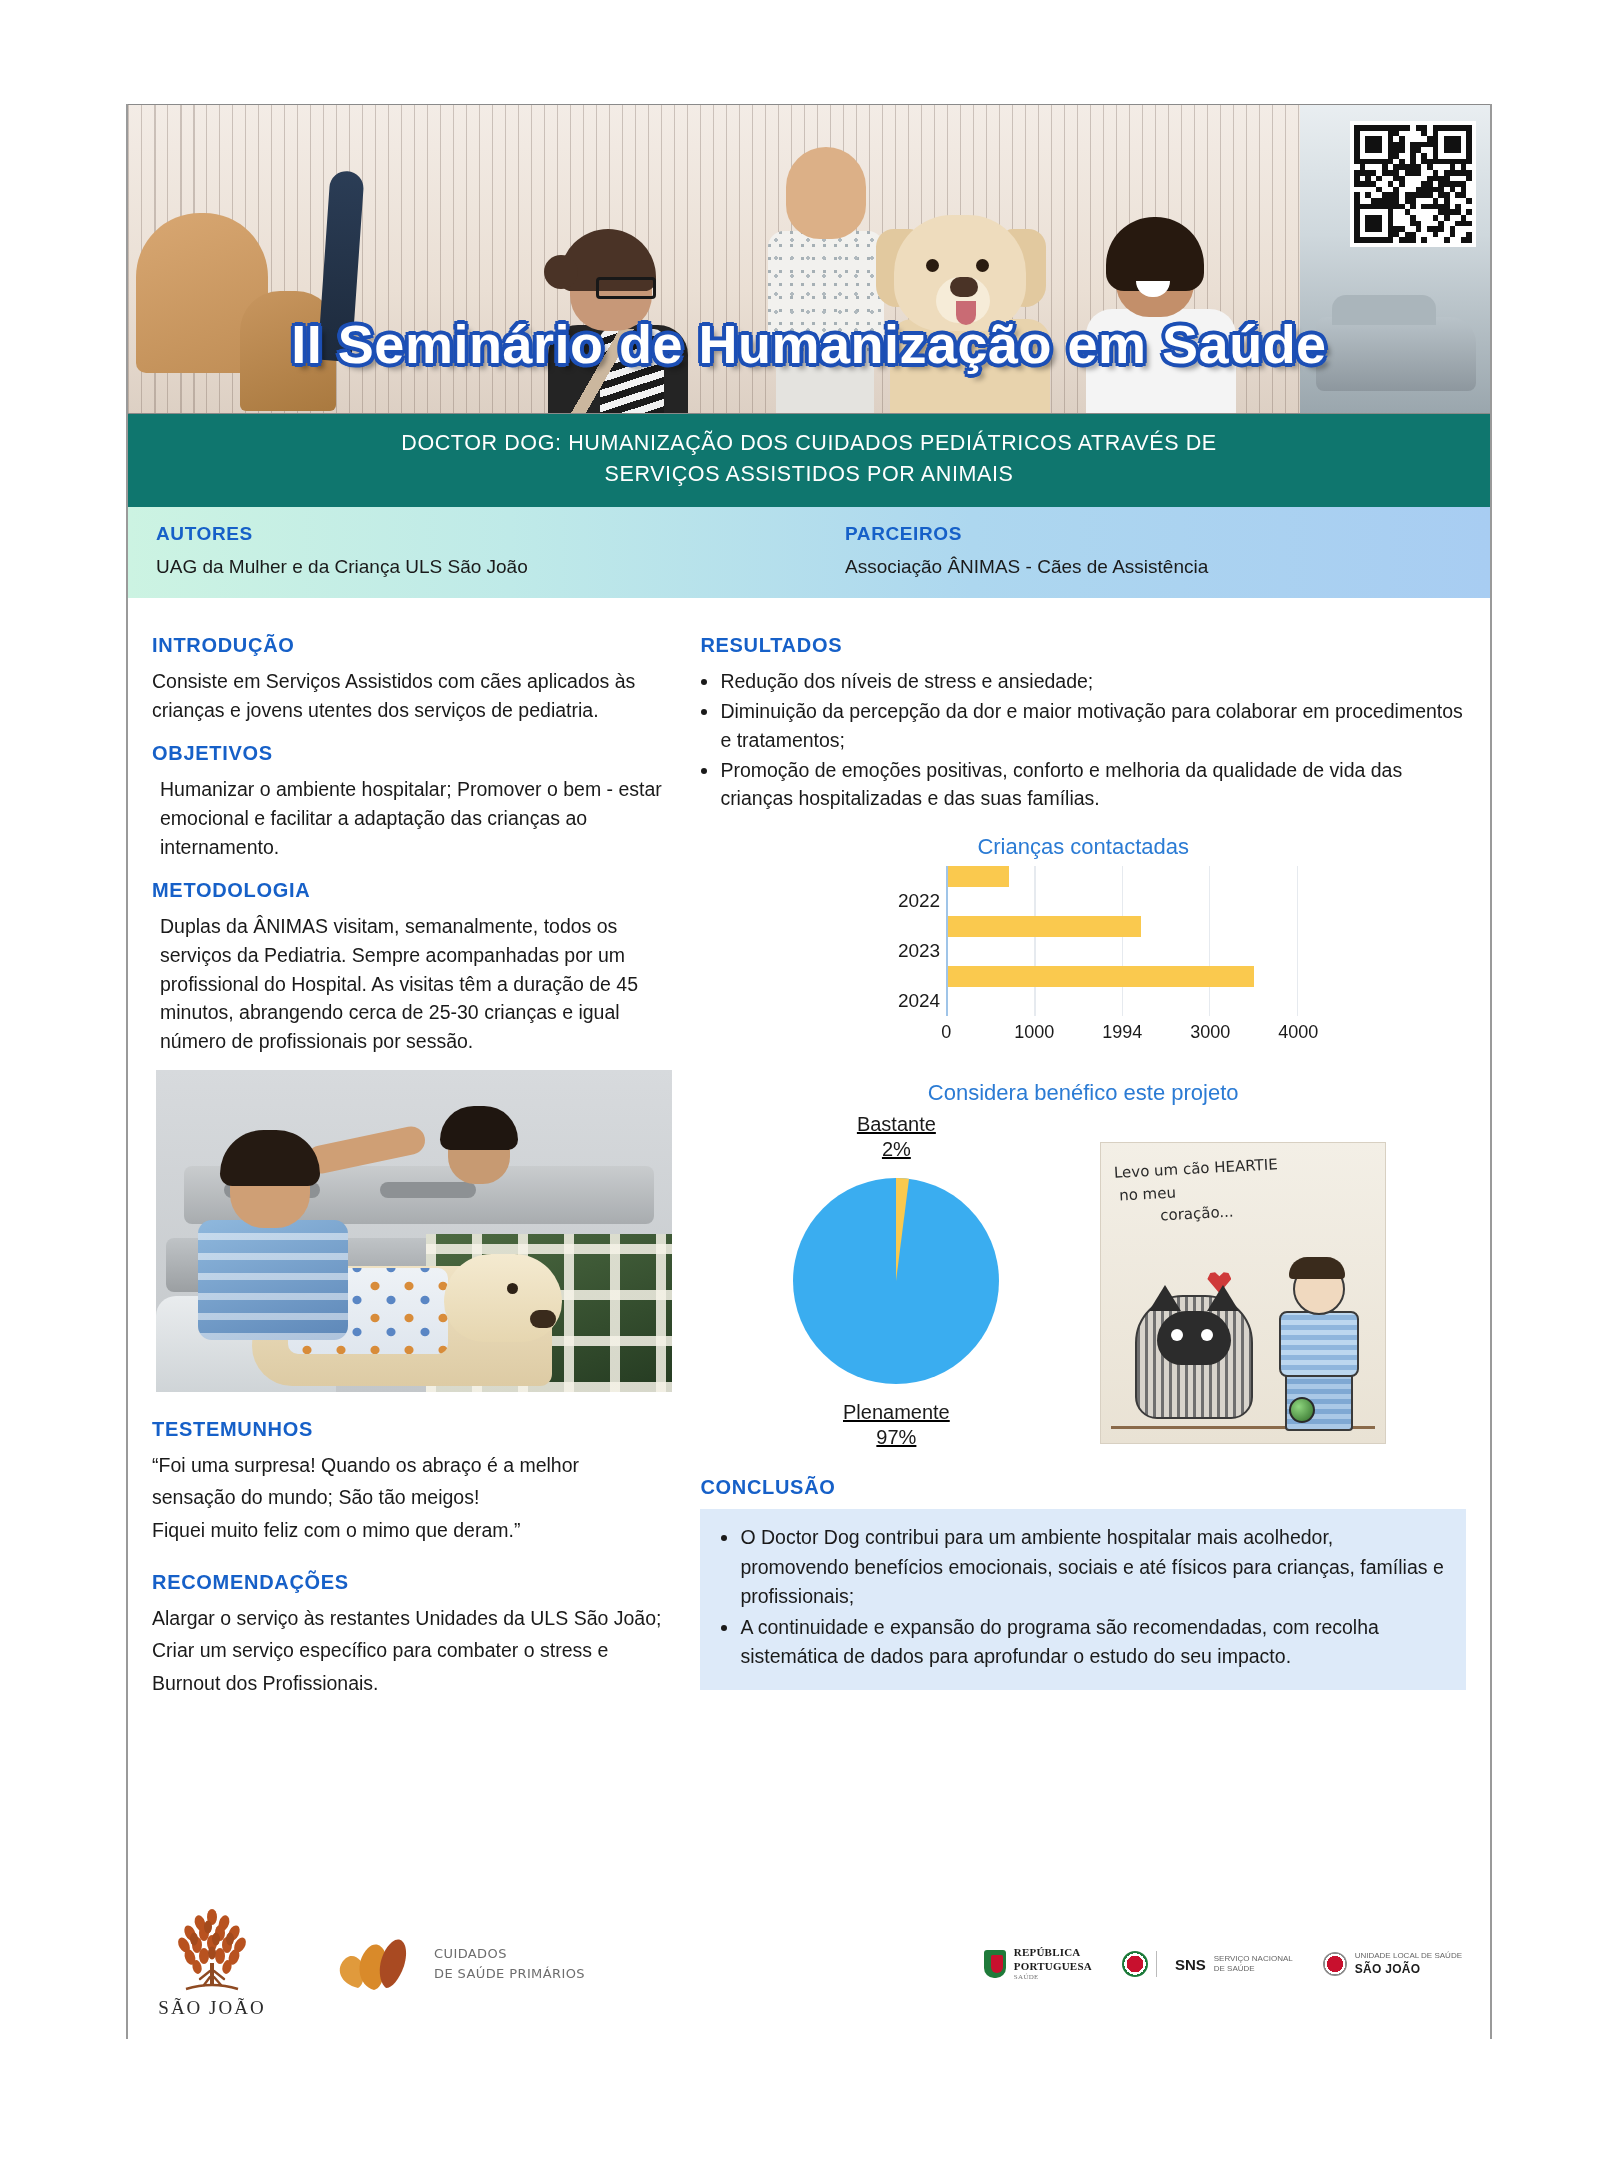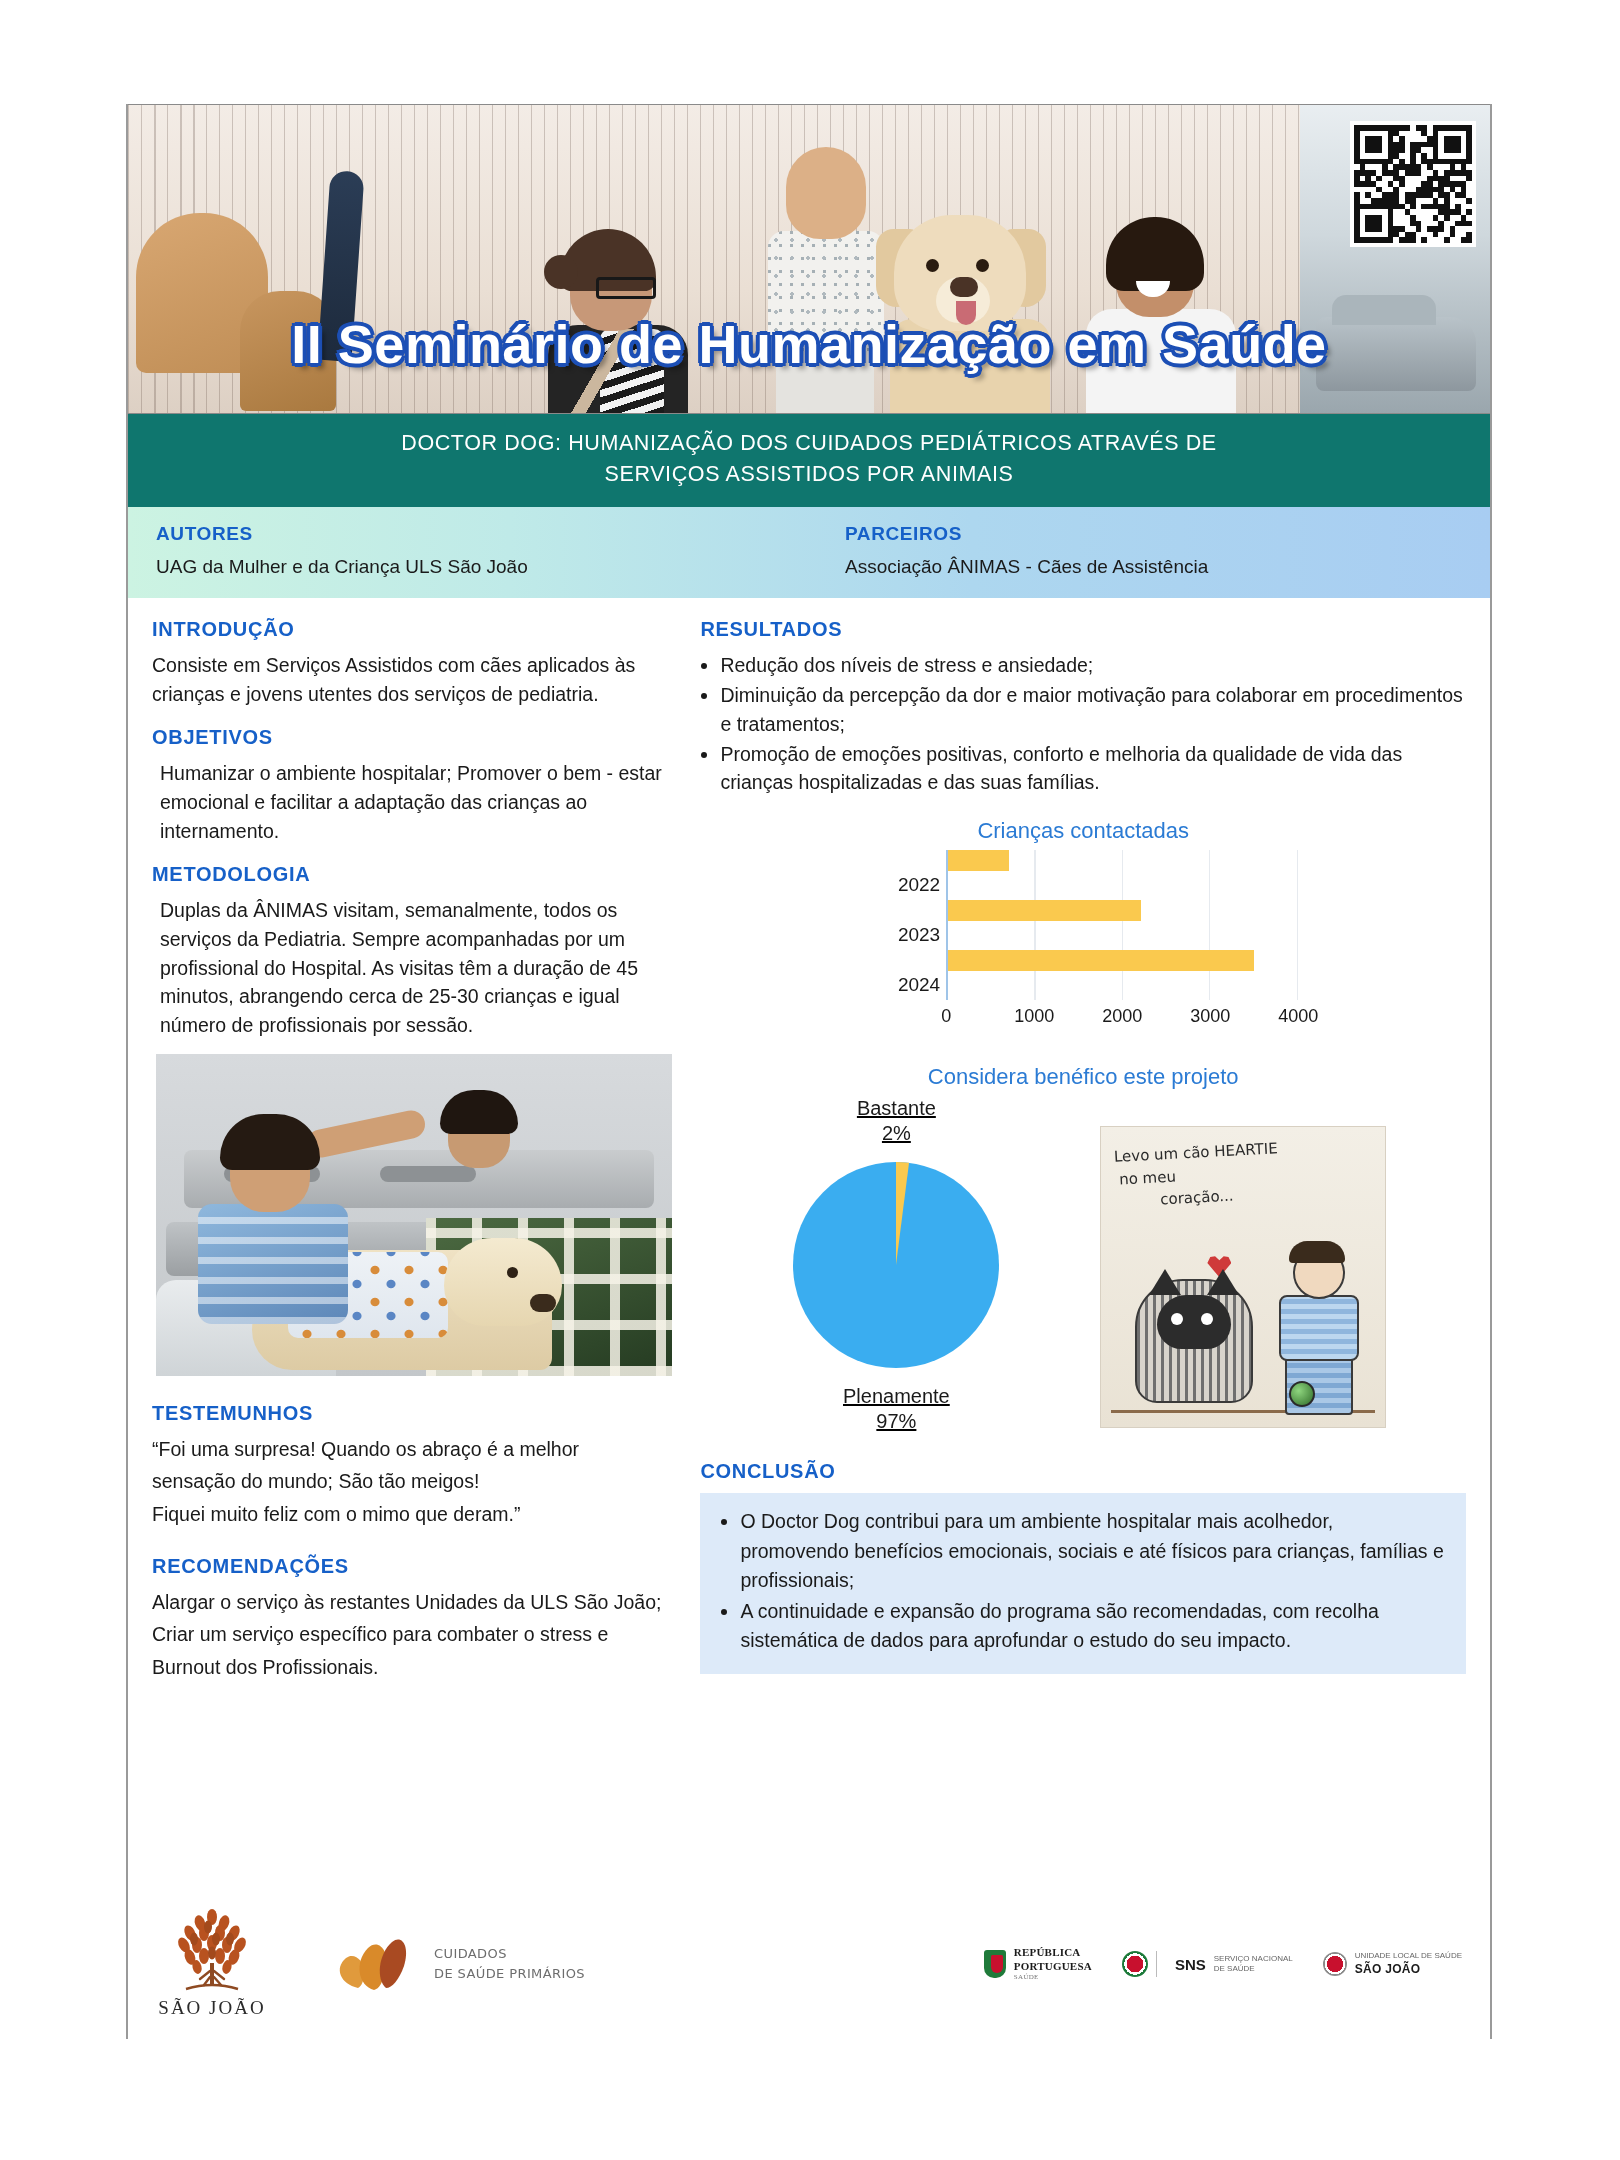--- a/index.html
+++ b/index.html
@@ -263,21 +263,21 @@
     font-size: 19px;
     letter-spacing: .6px;
     margin-bottom: 11px;
   }
   .band-value {
     color: #1a1a1a;
     font-size: 19px;
   }
 
   
-  .body-wrap { display: flex; padding-top: 2px; }
+  .body-wrap { display: flex; padding-top: 18px; }
   .col-left  { width: 560px; padding: 0 14px 0 24px; box-sizing: border-box; }
   .col-right { width: 806px; padding: 0 24px 0 14px; box-sizing: border-box; }
 
   h2.sec {
     color: #1660c8;
     font-size: 20px;
     font-weight: bold;
     letter-spacing: .7px;
     margin: 18px 0 10px 0;
   }
@@ -1194,21 +1194,21 @@
             </div>
         </div>
         <div id="bc-ylabels">
             <div class="bc-ylab" style="top: 24px;">2022</div>
             <div class="bc-ylab" style="top: 74px;">2023</div>
             <div class="bc-ylab" style="top: 124px;">2024</div>
           </div>
         <div class="bc-xaxis" id="bc-xaxis">
             <span class="bc-xt" style="left: 0%;">0</span>
             <span class="bc-xt" style="left: 25%;">1000</span>
-            <span class="bc-xt" style="left: 50%;">2000</span>
+            <span class="bc-xt" style="left: 50%;">1994</span>
             <span class="bc-xt" style="left: 75%;">3000</span>
             <span class="bc-xt" style="left: 100%;">4000</span>
           </div>
       </div>
 
       <div class="chart-title pie">Considera benéfico este projeto</div>
       <div class="pie-row">
         <div class="pie-box">
           <div class="pie-lab-top">
             <div>Bastante</div>

